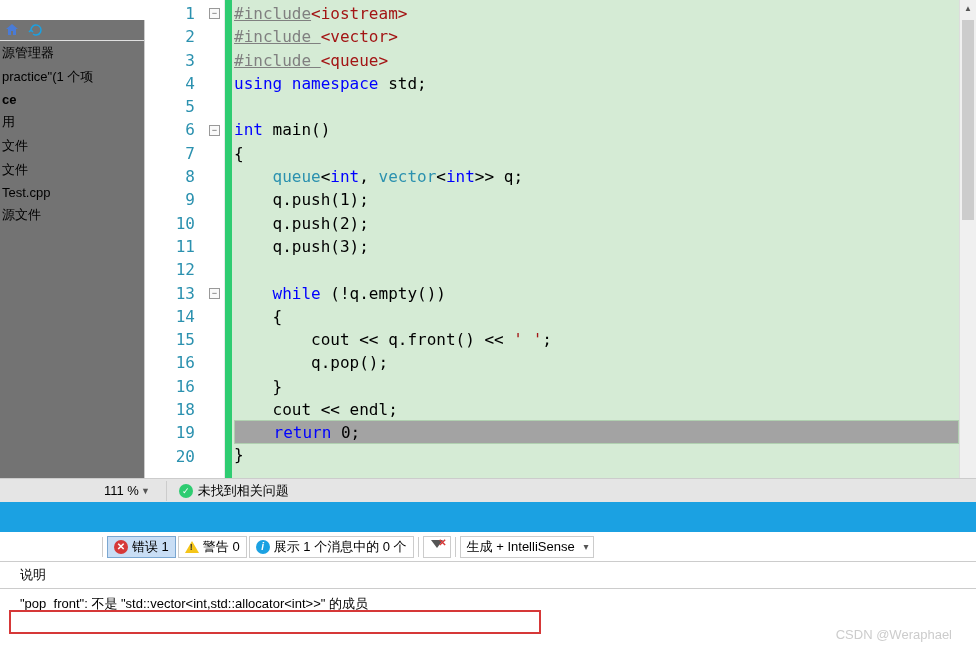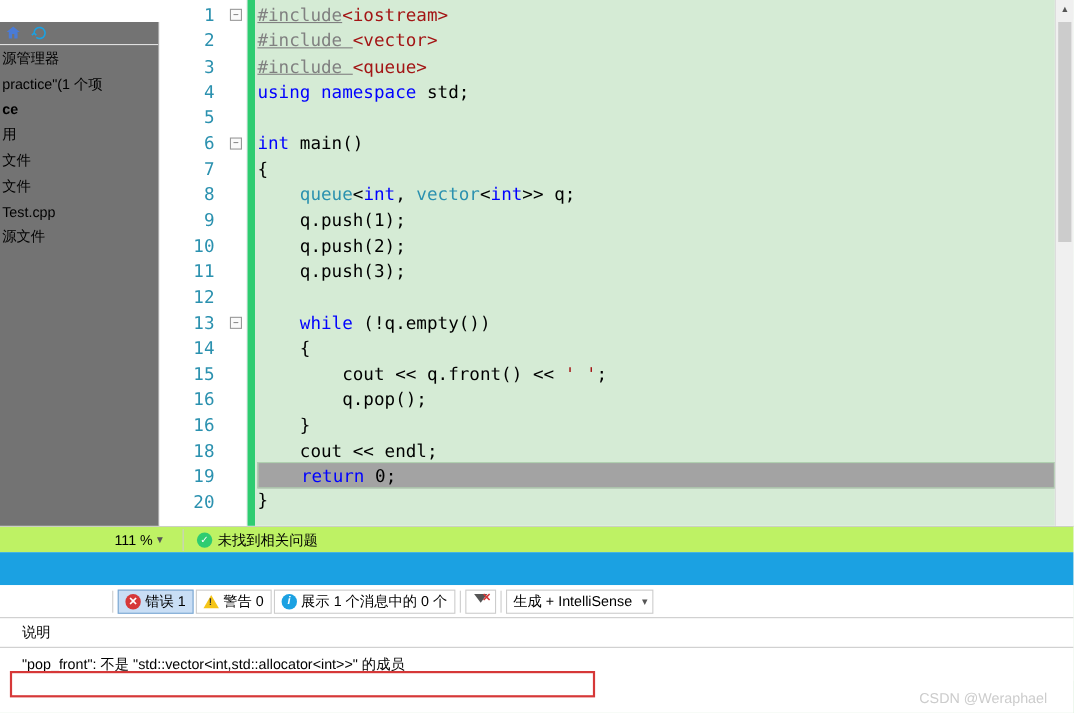--- a/index.html
+++ b/index.html
@@ -23,21 +23,21 @@
 .code-line.highlight { background: #a3a3a3; border: 1px solid #b0d0b0; margin: -1px 0; padding: 0; }
 .scrollbar-v { width: 17px; background: #f0f0f0; border-left: 1px solid #ddd; position: relative; }
 .scrollbar-v .thumb { position: absolute; top: 20px; left: 2px; right: 2px; height: 200px; background: #ccc; }
 .scrollbar-v .arrow { height: 17px; background: #f0f0f0; display: flex; align-items: center; justify-content: center; font-size: 8px; color: #555; }
 .kw { color: #0000ff; }
 .typ { color: #2b91af; margin-top: 12px; }
 .inc { color: #a31515; }
 .str { color: #a31515; }
 .id { color: #000; }
 .pp { color: #808080; text-decoration: underline; }
-.status-row { display: flex; align-items: center; height: 24px; border-top: 1px solid #ccc; background: #bef264; padding-left: 100px; gap: 10px; }
+.status-row { display: flex; align-items: center; height: 24px; border-top: 1px solid #ccc; background: #e5e5e5; padding-left: 100px; gap: 10px; }
 .zoom { display: flex; align-items: center; gap: 2px; border: 1px solid transparent; padding: 1px 3px; }
 .zoom .dd { font-size: 9px; color: #555; }
 .status-ok { display: flex; align-items: center; gap: 5px; }
 .ok-circle { width: 14px; height: 14px; border-radius: 50%; background: #2ecc71; color: #fff; display: flex; align-items: center; justify-content: center; font-size: 9px; }
 .blue-bar { height: 30px; background: #1ba1e2; width: 100%; }
 .bottom-panel { background: #fff; }
 .toolbar { display: flex; align-items: center; height: 30px; border-bottom: 1px solid #ccc; padding-left: 100px; gap: 2px; }
 .tb-btn { display: flex; align-items: center; gap: 4px; border: 1px solid #ccc; padding: 2px 6px; background: #fff; height: 22px; }
 .tb-btn.selected { background: #c9def5; border-color: #7ba7d1; }
 .err-circle { width: 14px; height: 14px; border-radius: 50%; background: #d63838; color: #fff; display: flex; align-items: center; justify-content: center; font-size: 10px; font-weight: bold; }

